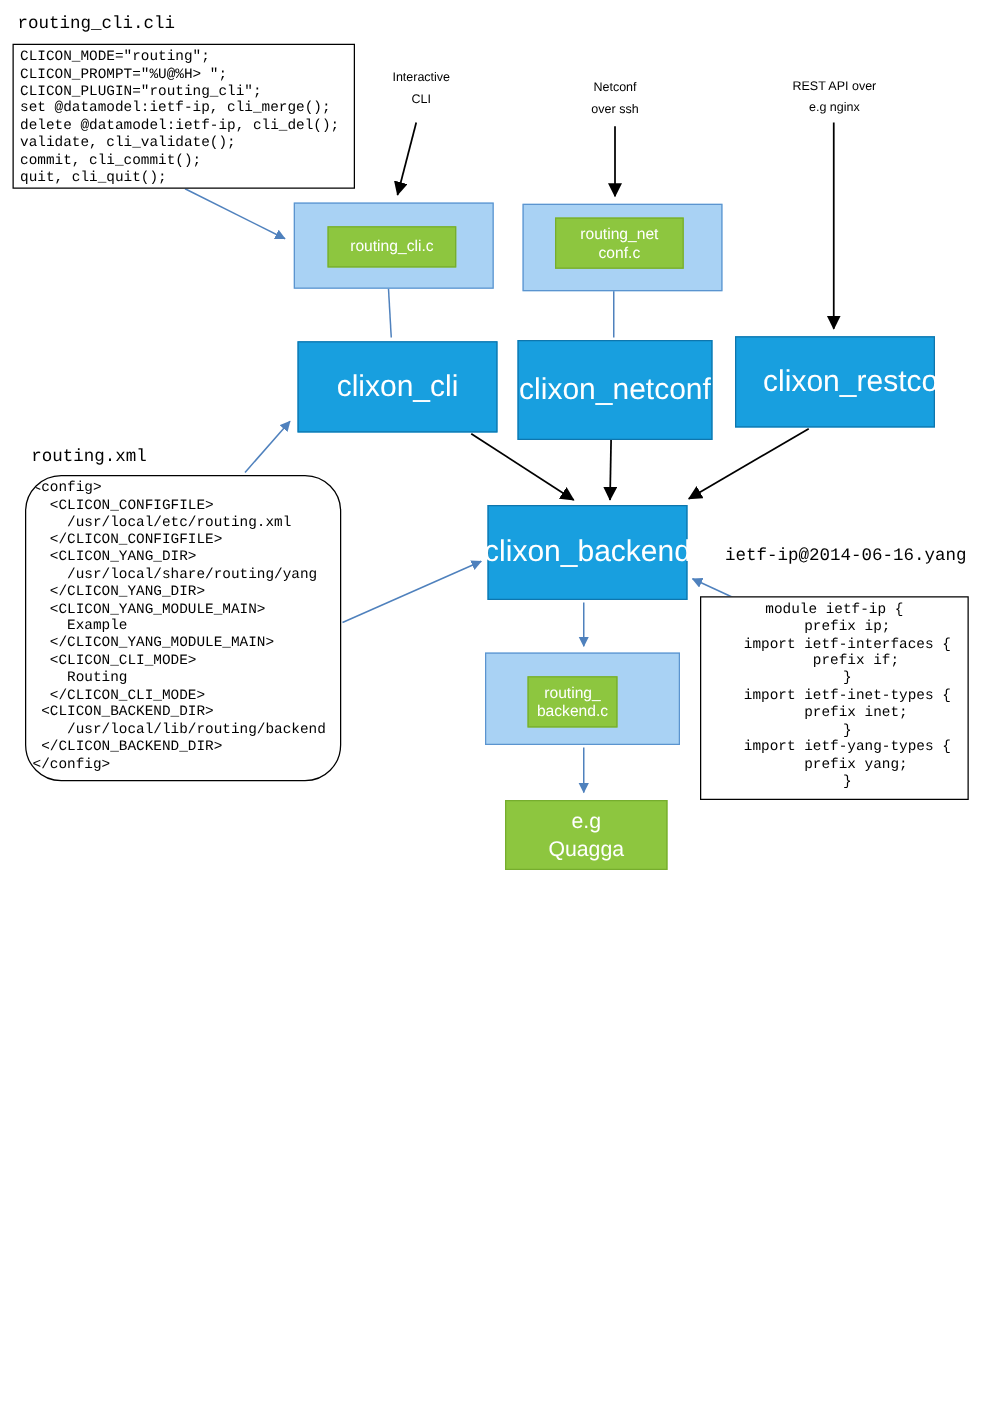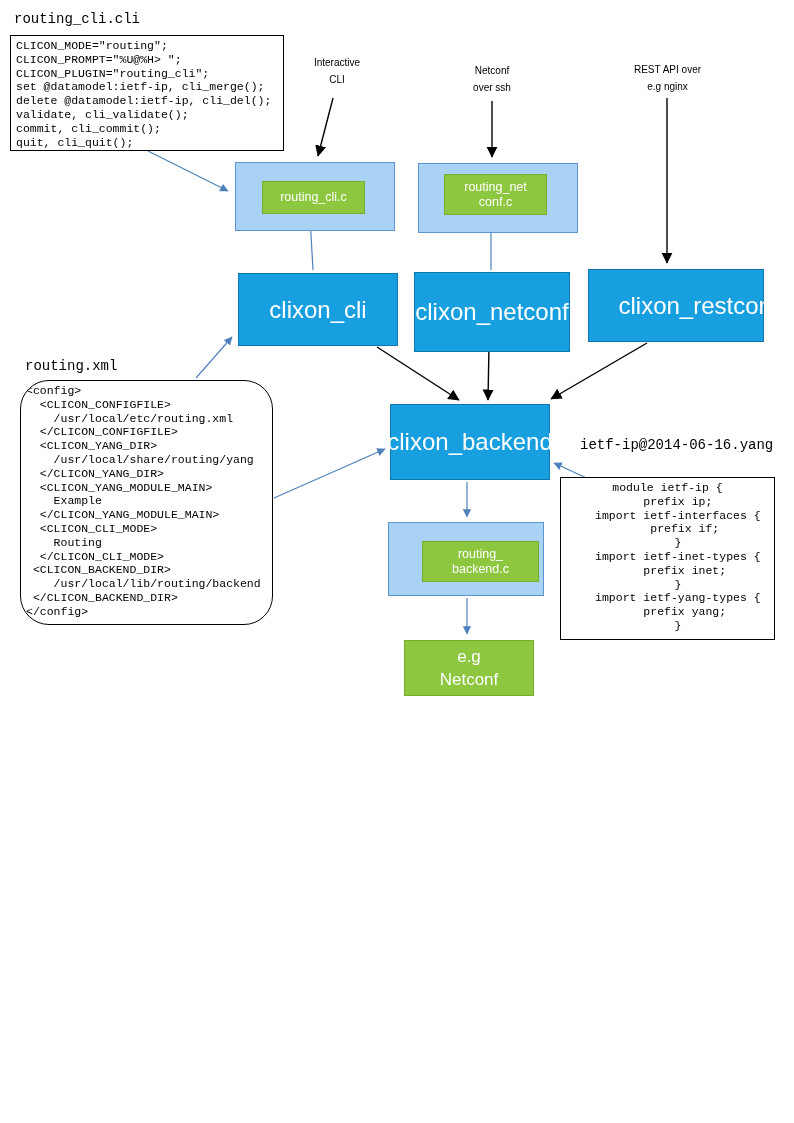--- a/index.html
+++ b/index.html
@@ -164,24 +164,24 @@
   <div class="node node-lightblue" style="left:235px; top:162px; width:160px; height:69px;padding-left:29px;">
     <div class="node node-green" style="left:26px; top:18px; width:103px; height:33px;">routing_cli.c</div>
   </div>
   <div class="node node-lightblue" style="left:418px; top:163px; width:160px; height:70px;">
     <div class="node node-green" style="left:25px; top:10px; width:103px; height:41px;">routing_net
 conf.c</div>
   </div>
 
   <div class="node node-blue" style="left:238px; top:273px; width:160px; height:73px;">clixon_cli</div>
   <div class="node node-blue" style="left:414px; top:272px; width:156px; height:80px;">clixon_netconf</div>
-  <div class="node node-blue" style="left:588px; top:269px; width:176px; height:73px;padding-left:45px;">clixon_restconf</div>
+  <div class="node node-blue" style="left:588px; top:269px; width:160px; height:73px;padding-left:45px;">clixon_restconf</div>
   <div class="node node-blue" style="left:390px; top:404px; width:160px; height:76px;">clixon_backend</div>
 
   <div class="node node-lightblue" style="left:388px; top:522px; width:156px; height:74px;">
-    <div class="node node-green" style="left:33px; top:18px; width:117px; height:41px;">routing_
+    <div class="node node-green" style="left:33px; top:18px; width:72px; height:41px;">routing_
 backend.c</div>
   </div>
 
   <div class="node node-green-big" style="left:404px; top:640px; width:130px; height:56px;">e.g
-Netconf</div>
+Quagga</div>
 
 </div>
 
 </body></html>

